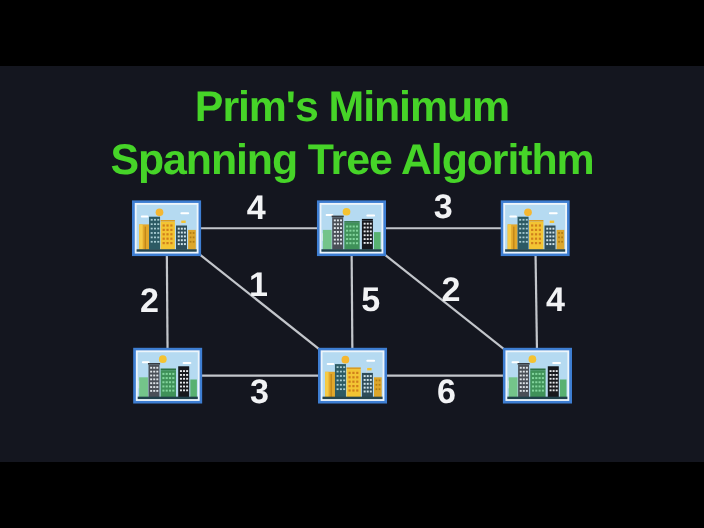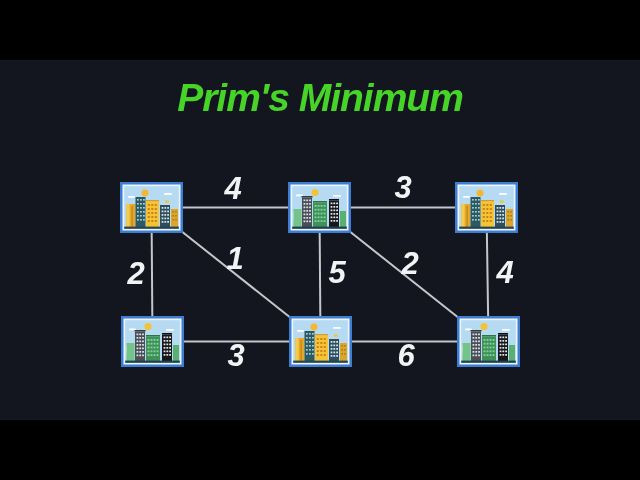--- a/index.html
+++ b/index.html
@@ -1,18 +1,18 @@
 <!DOCTYPE html>
 <html><head>
 <meta charset="utf-8">
 <style>
   html,body{margin:0;padding:0;background:#000;}
   .stage{
     position:relative;width:640px;height:480px;overflow:hidden;
-    background:#000;font-family:"Liberation Sans",sans-serif;font-style:italic;
+    background:#000;font-family:"Liberation Sans",sans-serif;
   }
   .letterbox{position:absolute;left:0;width:640px;height:60px;background:#000;}
   .letterbox.top{top:0;}
   .letterbox.bottom{top:420px;}
   .canvas{position:absolute;left:0;top:60px;width:640px;height:360px;background:#14161f;}
   .title{
     position:absolute;left:0;top:74px;width:640px;text-align:center;
     font-weight:bold;font-size:39px;line-height:48px;letter-spacing:-1px;
     color:#46d428;
   }
@@ -211,20 +211,21 @@
       <use href="#yellow-city" x="120" y="182" width="63" height="51"></use>
       <use href="#green-city" x="288" y="182" width="63" height="51"></use>
       <use href="#yellow-city" x="455" y="182" width="63" height="51"></use>
       <use href="#green-city" x="121" y="316" width="63" height="51"></use>
       <use href="#yellow-city" x="289" y="316" width="63" height="51"></use>
       <use href="#green-city" x="457" y="316" width="63" height="51"></use>
     </svg>
 
   <div class="title" style="color: rgb(70, 212, 40);">
     <div>Prim's Minimum</div>
+    <div>Spanning Tree Algorithm</div>
   </div>
 
   <div class="letterbox bottom" style="background: rgb(0, 0, 0);"></div>
 
 <div class="weight" style="left: 233px; top: 189px; color: rgb(242, 243, 245);">4</div>
     <div class="weight" style="left: 403px; top: 188px; color: rgb(242, 243, 245);">3</div>
     <div class="weight" style="left: 136px; top: 274px; color: rgb(242, 243, 245);">2</div>
     <div class="weight" style="left: 235px; top: 259px; color: rgb(242, 243, 245);">1</div>
     <div class="weight" style="left: 337px; top: 273px; color: rgb(242, 243, 245);">5</div>
     <div class="weight" style="left: 410px; top: 264px; color: rgb(242, 243, 245);">2</div>

